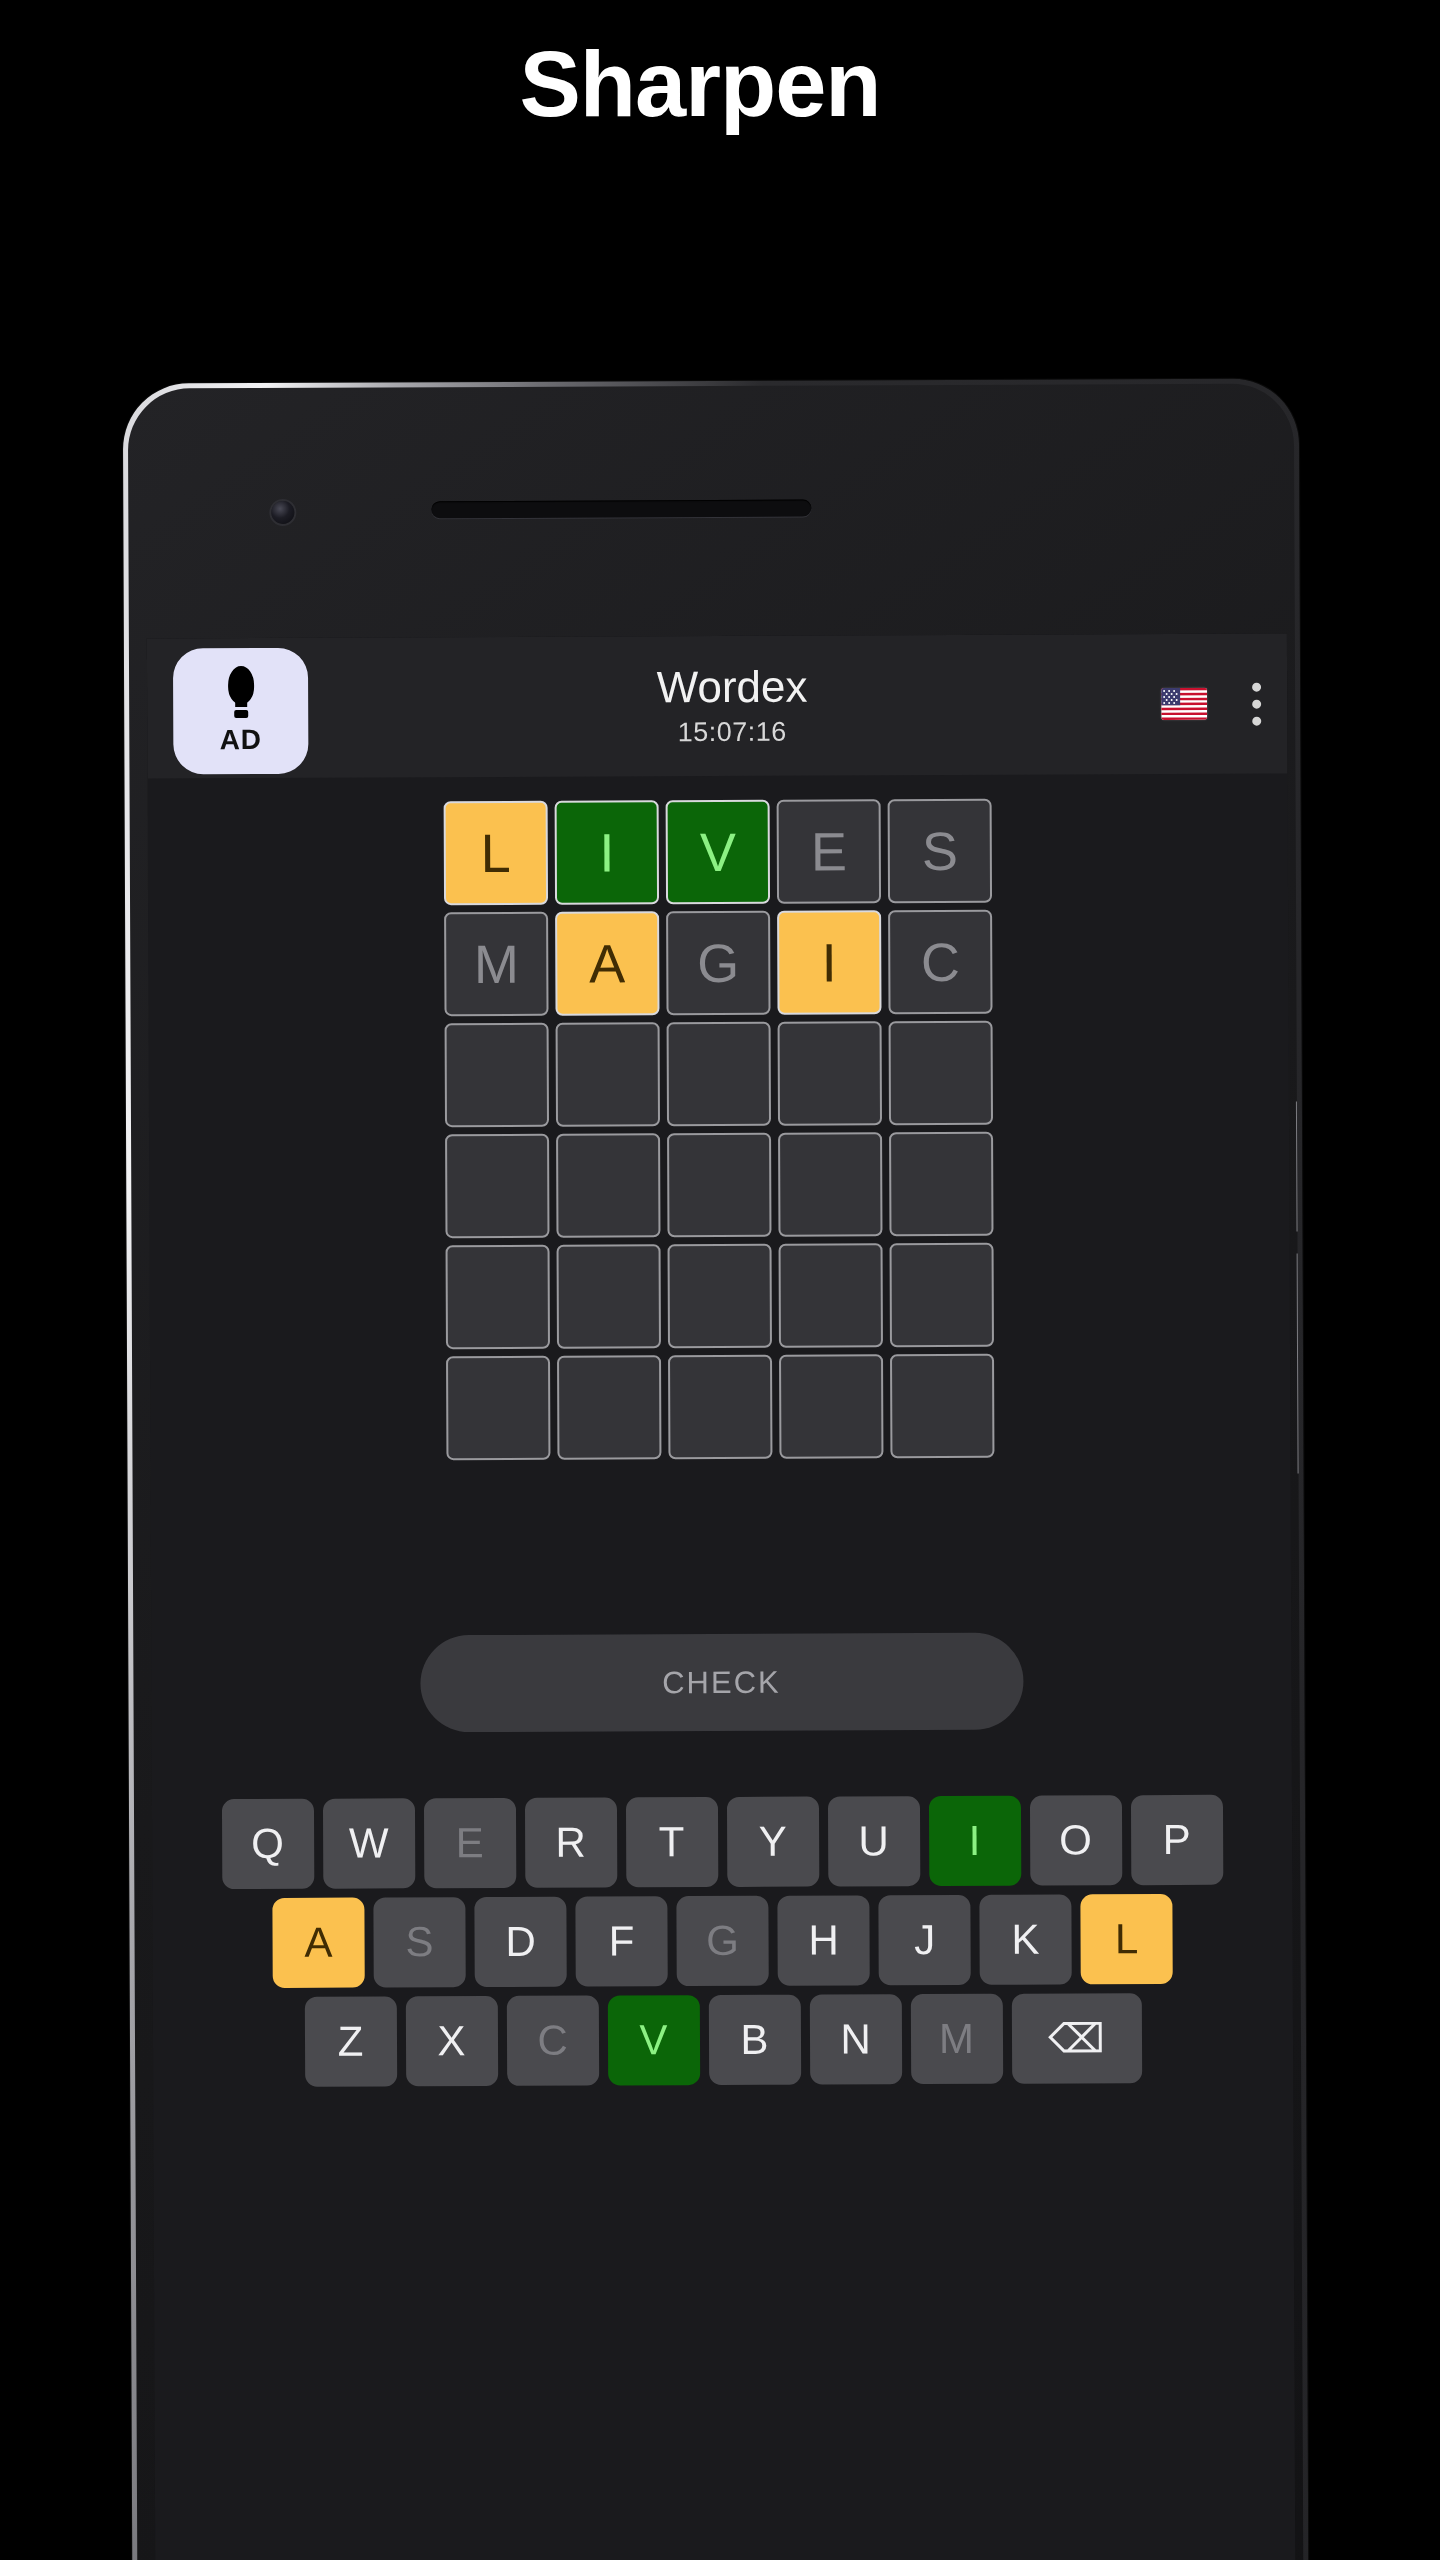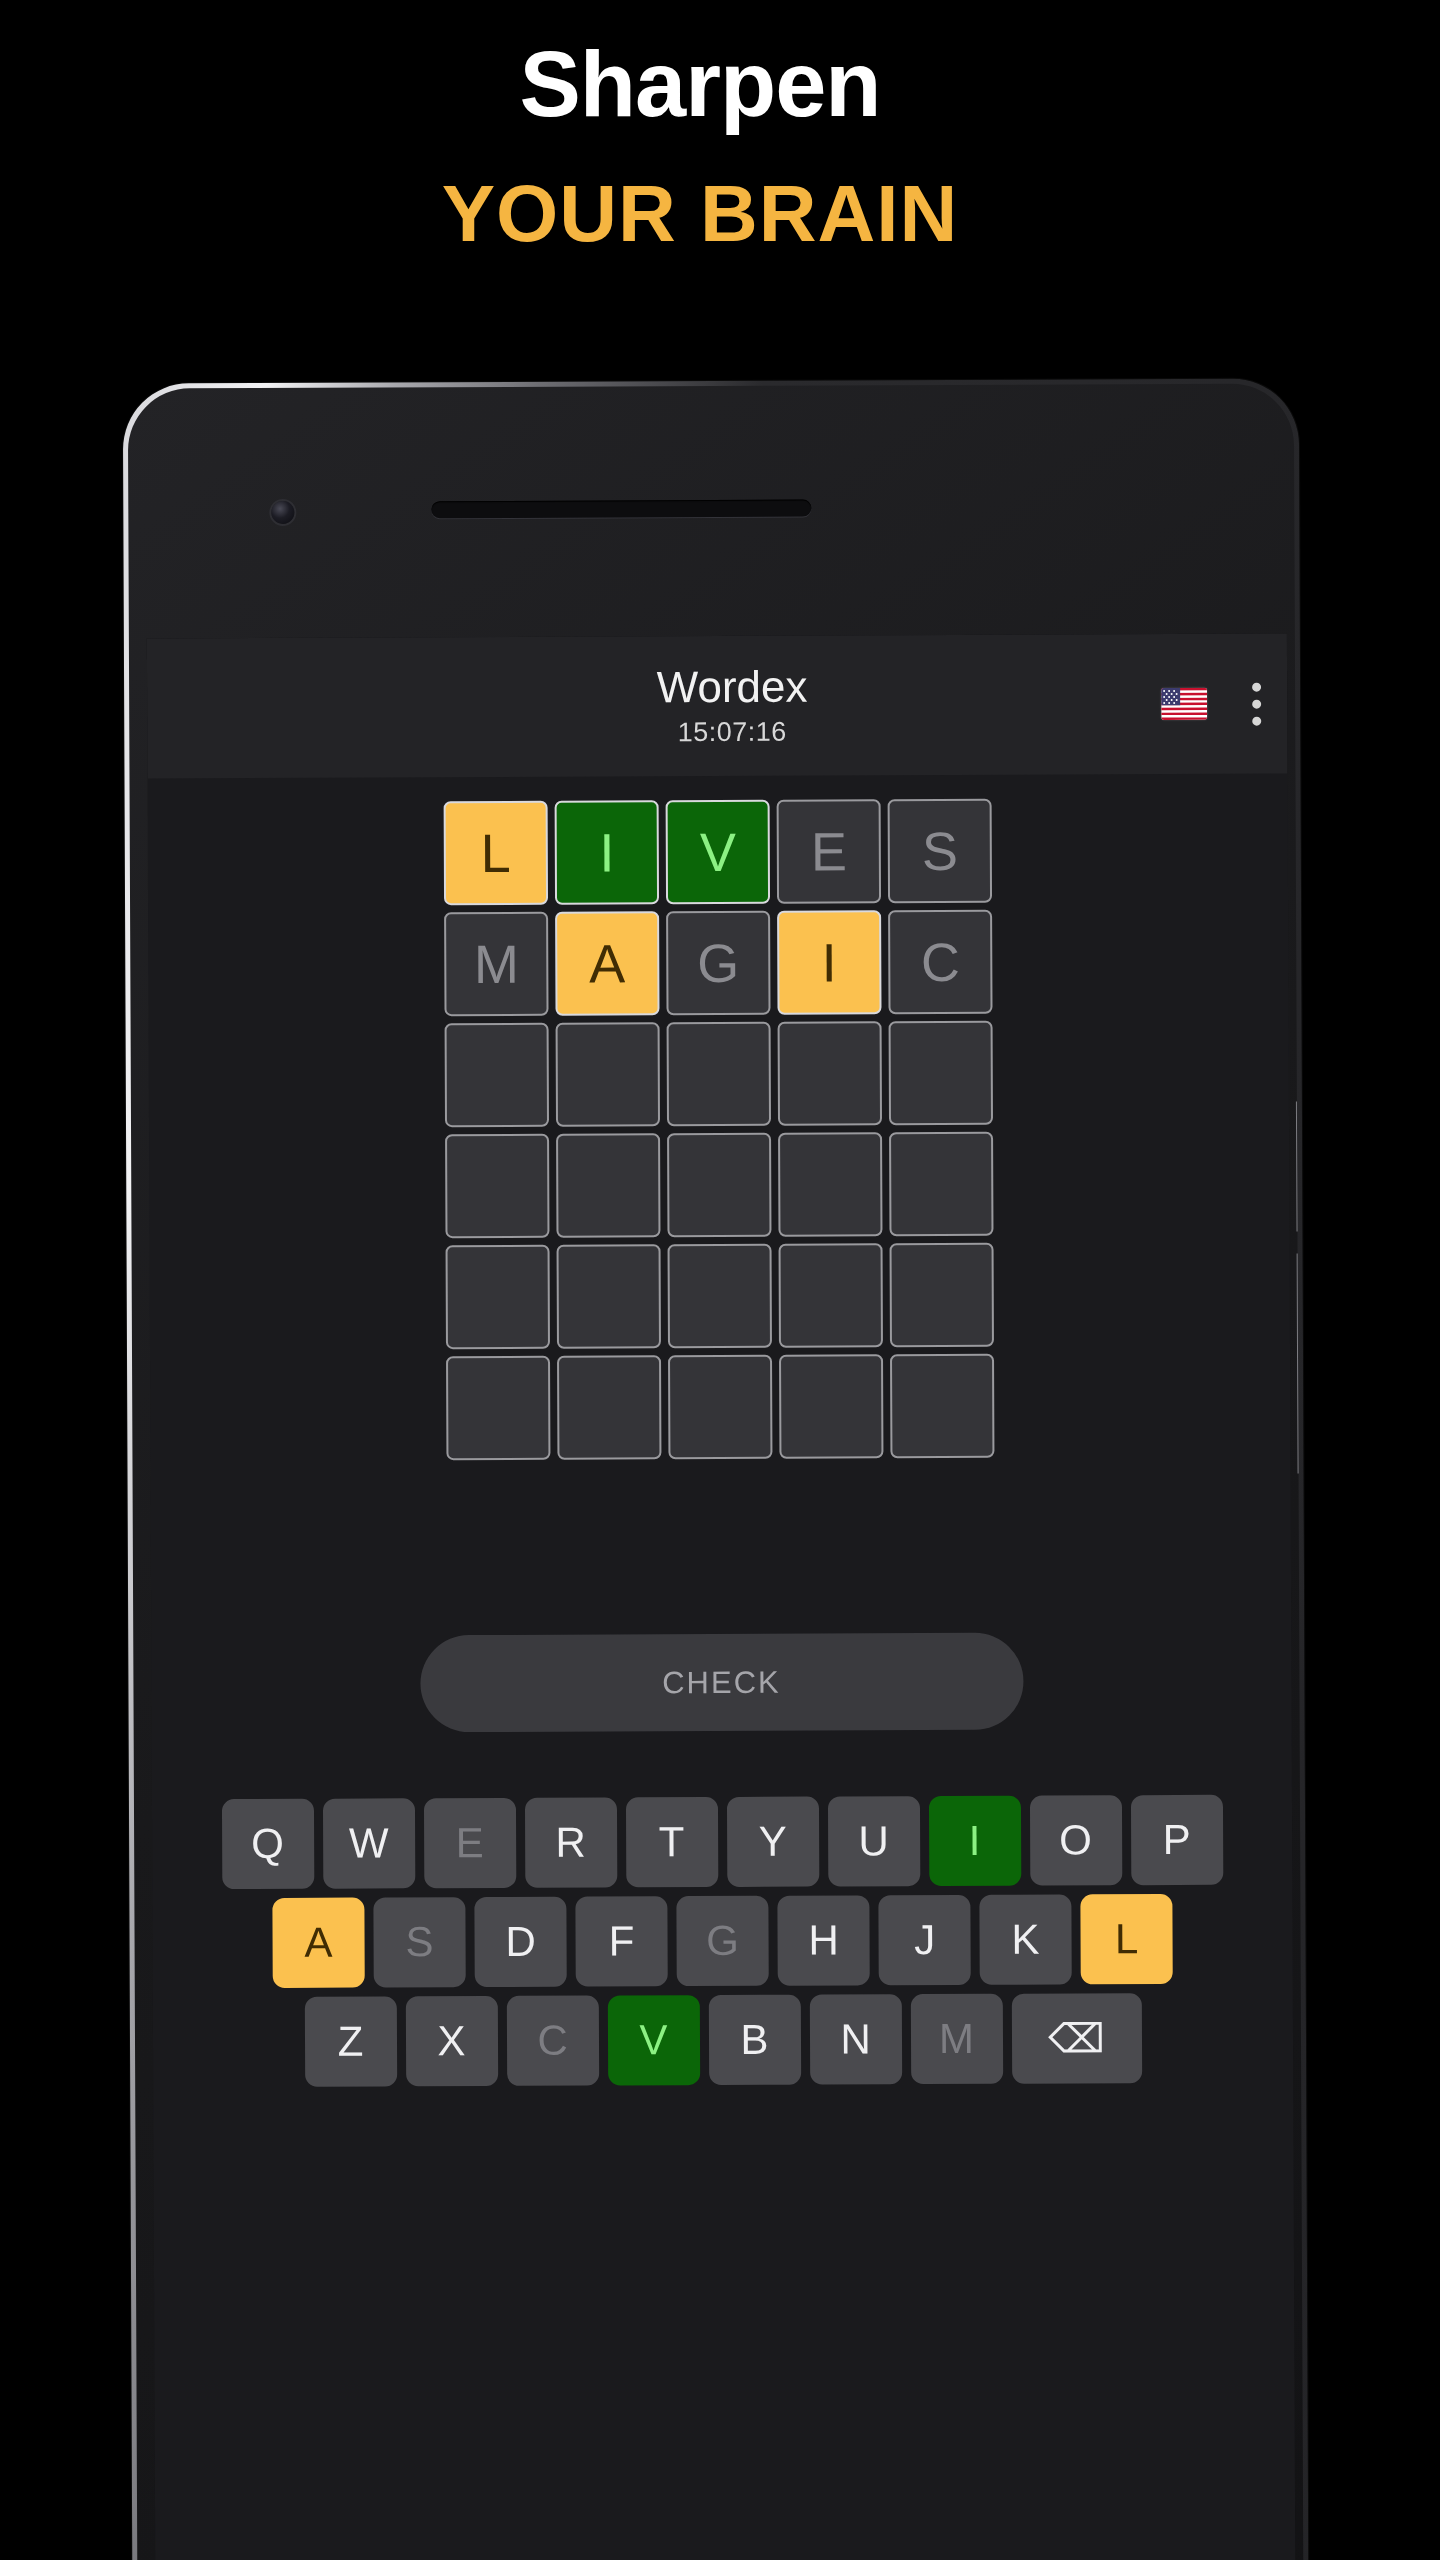--- a/index.html
+++ b/index.html
@@ -159,35 +159,42 @@
   .key.correct { background:#0b6608; color:#8cf183; }
   .key.backspace { width:130px; font-size:40px; }
 
   .nav-gap { height:60px; }
 </style>
 </head>
 <body>
 
 <div class="promo">
   <div class="promo-line1">Sharpen</div>
-  <div class="promo-line2">YOUR BRAIN</div>
 </div>
 
 <div class="phone">
   <div class="phone-body">
 
     <div class="camera"></div>
     <div class="speaker"></div>
     <div class="side-btn power"></div>
     <div class="side-btn vol"></div>
 
     <div class="screen">
 
       <div class="appbar">
 
+        <div class="ad-badge">
+          <div class="bulb-icon">
+            <div class="glass"></div>
+              <div class="neck"></div>
+              <div class="base"></div>
+          </div>
+          <div class="ad-label">AD</div>
+        </div>
 
         <div class="appbar-center">
           <div class="app-title">Wordex</div>
           <div class="app-timer">15:07:16</div>
         </div>
 
         <div class="appbar-right">
           <svg class="flag-icon" viewBox="0 0 46 32">
             <rect width="46" height="32" fill="#ffffff"></rect>
             <g fill="#c8102e">

